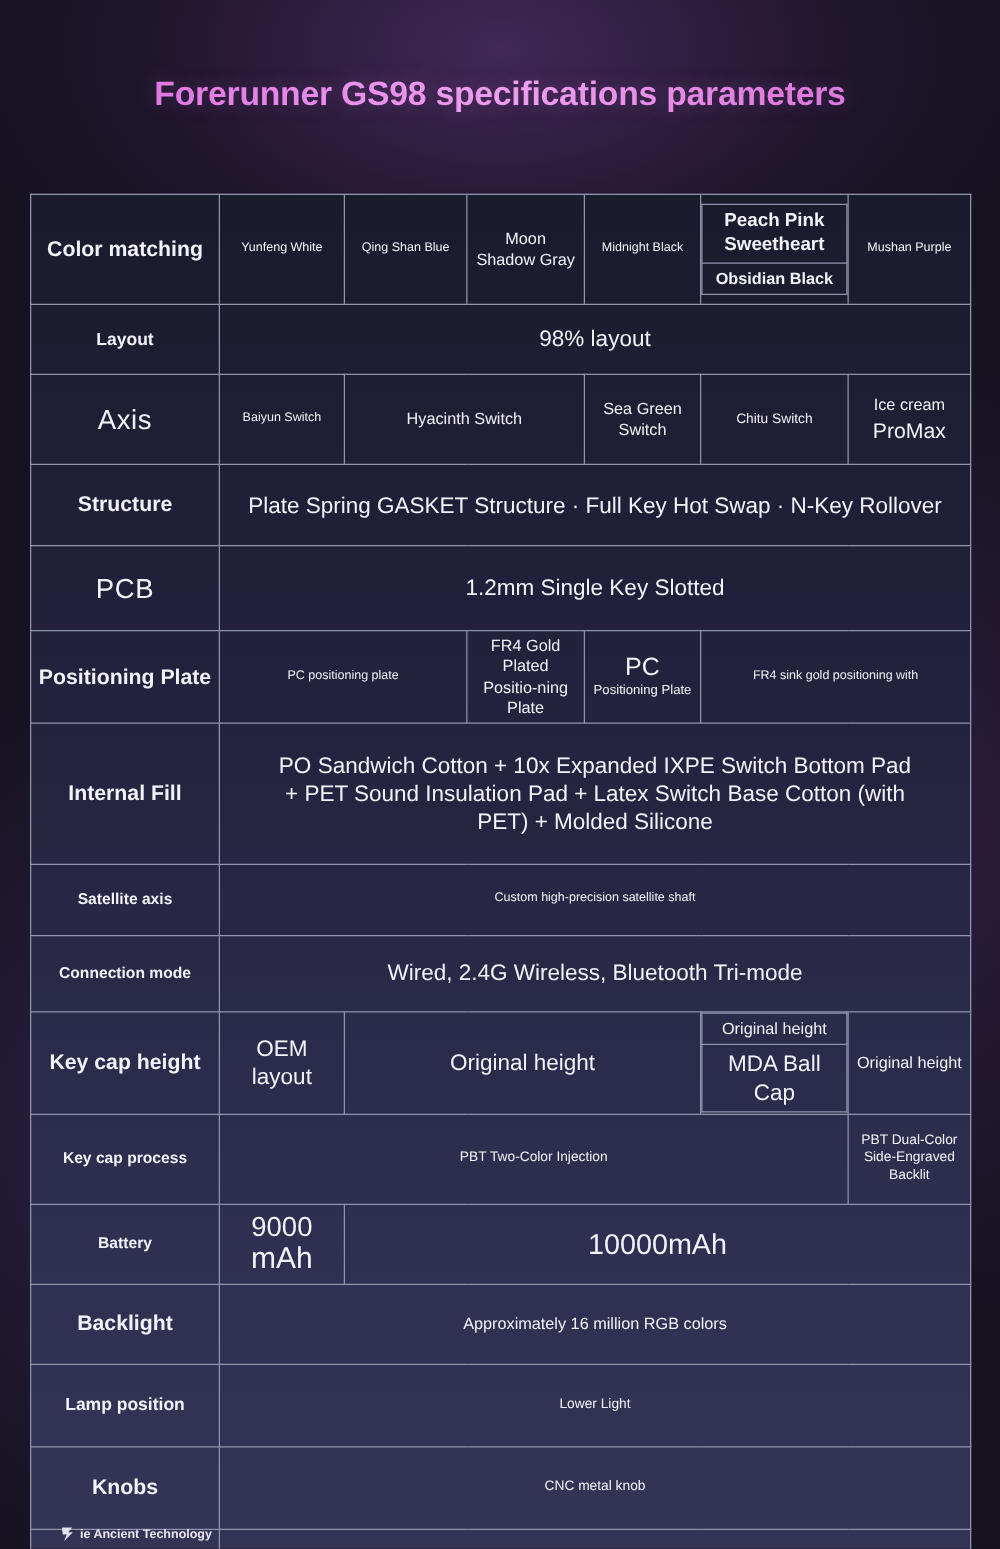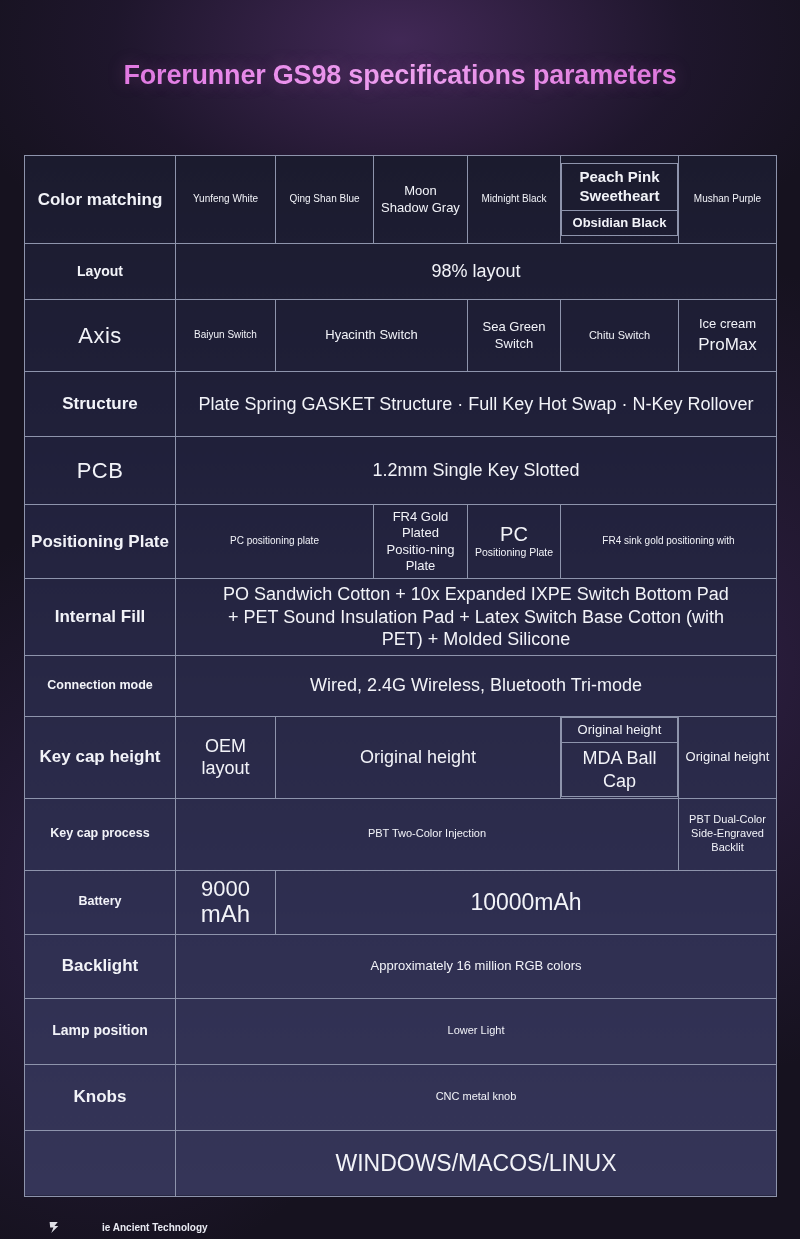--- a/index.html
+++ b/index.html
@@ -148,21 +148,20 @@
   }
   #watermark .wm-icon {
     width: 13px; height: 13px;
     opacity: 0.92;
   }
   #watermark .wm-text {
     font-size: 10px;
     font-weight: bold;
     color: #e9eaf2;
     white-space: nowrap;
-    margin-left: 38px;
   }
 </style>
 </head>
 <body>
 
 <div id="bg-glow-top"></div>
 <div id="bg-glow-left"></div>
 <div id="bg-glow-right"></div>
 
 <div id="page">
@@ -235,23 +234,27 @@
         <td class="v mid">FR4 Gold Plated Positio-ning Plate</td>
         <td class="v pc-line">
           <span class="l1">PC</span>
           <span class="l2">Positioning Plate</span>
         </td>
         <td class="v tiny" colspan="2">FR4 sink gold positioning with</td>
       </tr>
 
       <tr style="height:72px">
         <td class="label lg">Internal Fill</td>
-        <td class="v big" colspan="6" style="padding:4px 40px">PO Sandwich Cotton + 10x Expanded IXPE Switch Bottom Pad + PET Sound Insulation Pad + Latex Switch Base Cotton (with PET) + Molded Silicone</td>
-      </tr>
-
+        <td class="v big" colspan="6" style="padding:22px 40px">PO Sandwich Cotton + 10x Expanded IXPE Switch Bottom Pad + PET Sound Insulation Pad + Latex Switch Base Cotton (with PET) + Molded Silicone</td>
+      </tr>
+
+      <tr style="height:57px">
+        <td class="label sm">Satellite axis</td>
+        <td class="v tiny" colspan="6">Custom high-precision satellite shaft</td>
+      </tr>
 
       <tr style="height:61px">
         <td class="label sm">Connection mode</td>
         <td class="v big" colspan="6">Wired, 2.4G Wireless, Bluetooth Tri-mode</td>
       </tr>
 
       <tr style="height:82px">
         <td class="label lg">Key cap height</td>
         <td class="v big">OEM layout</td>
         <td class="v big" colspan="3">Original height</td>

